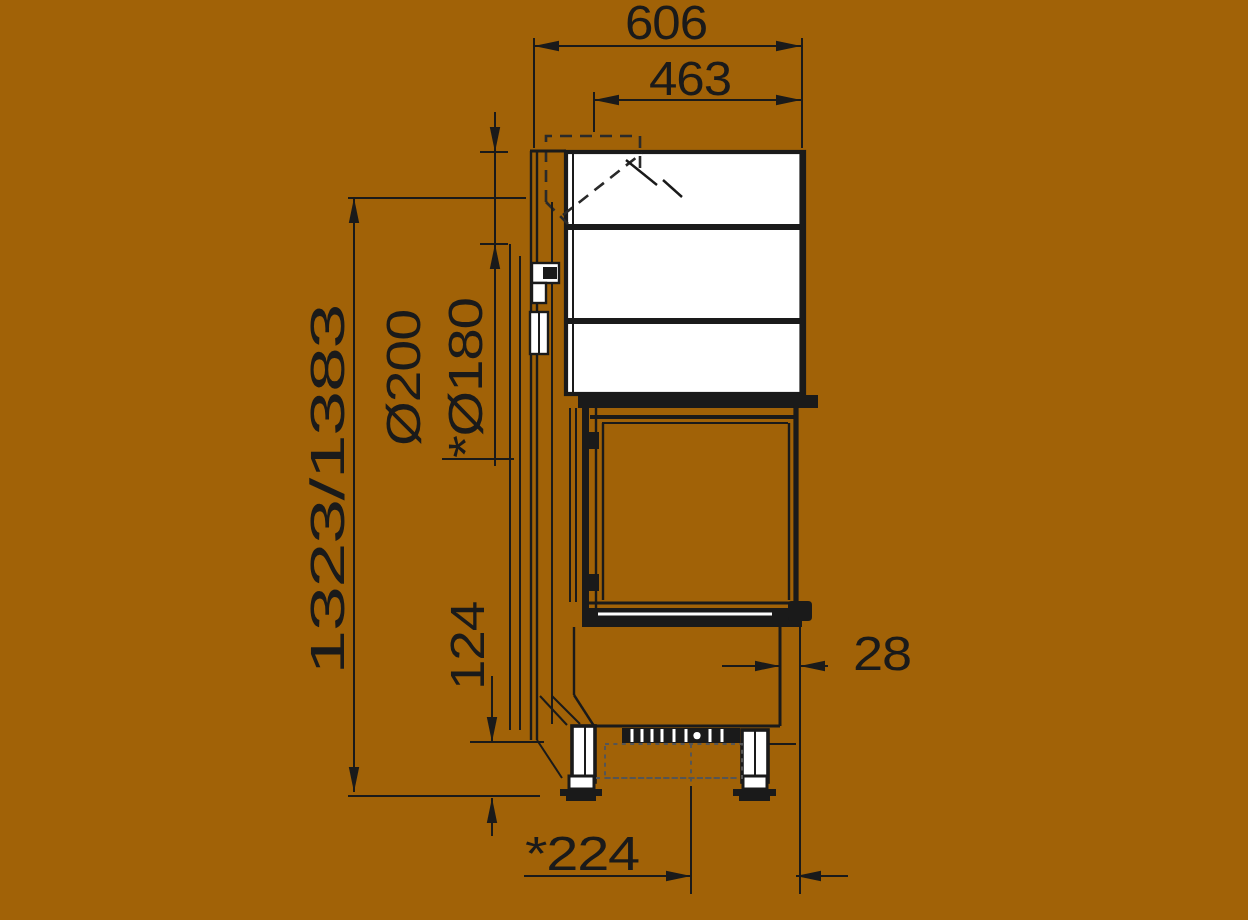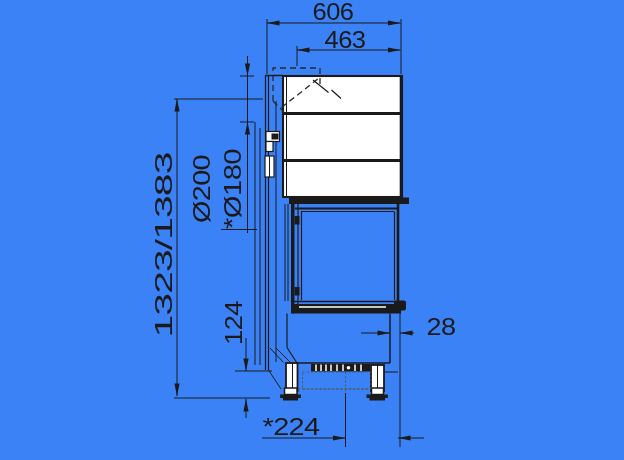--- a/index.html
+++ b/index.html
@@ -1,17 +1,17 @@
 <!DOCTYPE html>
 <html><head>
 <meta charset="utf-8">
 <style>
   html,body{margin:0;padding:0;background:#ffffff;}
   .canvas{
-    position:relative;width:624px;height:460px;background:#3b82f6;
+    position:relative;width:624px;height:460px;background:#a16207;
     font-family:"Liberation Sans",sans-serif;overflow:hidden;
   }
   svg{display:block;}
   svg text{
     font-family:"Liberation Sans",sans-serif;
     font-size:24px;fill:#1a1a1a;letter-spacing:-0.5px;
   }
   .ln{stroke:#1a1a1a;fill:none;}
   .w1{stroke-width:1;}
   .w12{stroke-width:1.2;}

